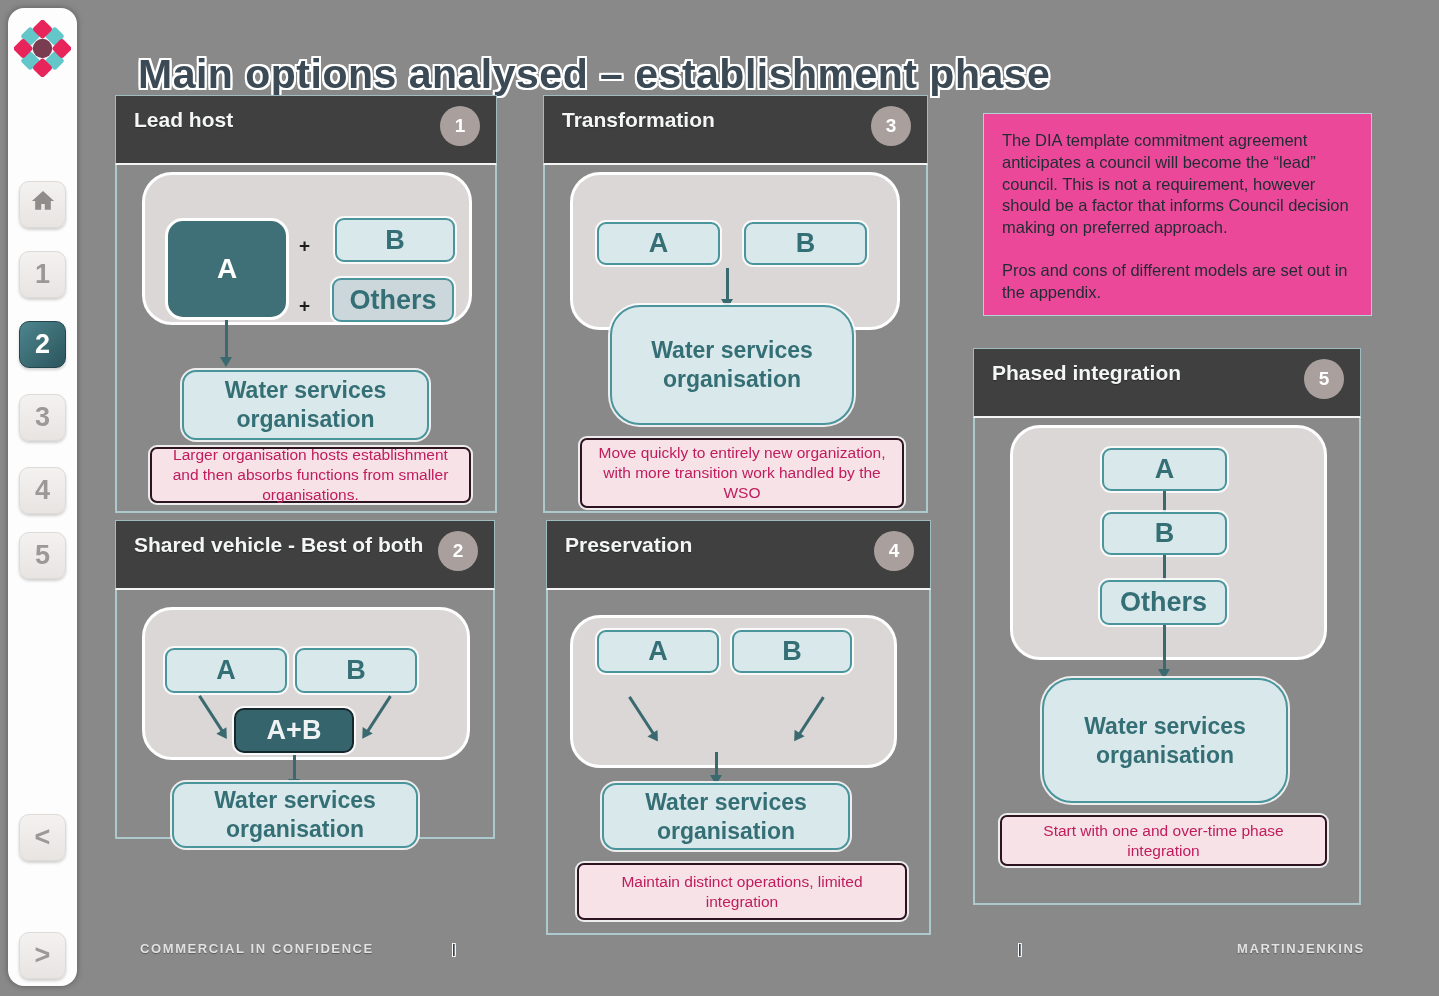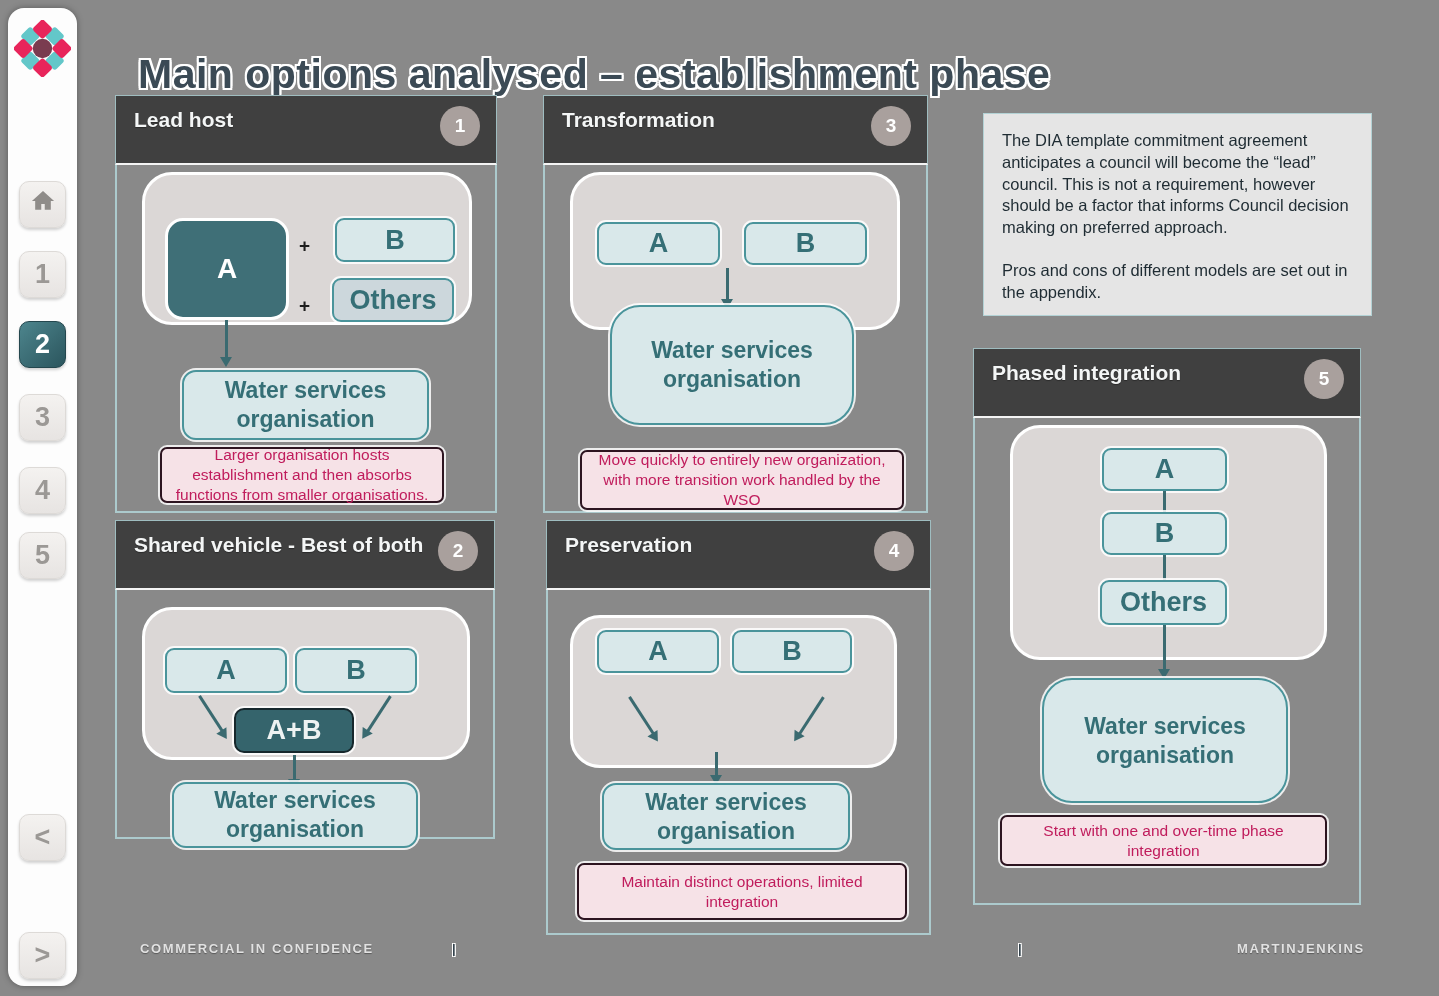--- a/index.html
+++ b/index.html
@@ -47,21 +47,21 @@
     line-height:1.28;box-shadow:0 0 0 2px rgba(255,255,255,.85);padding:4px 10px;}
   .plus{position:absolute;color:#1d1d1d;font-size:19px;font-weight:bold;}
 
   .ln{position:absolute;width:2.5px;background:#3a6a70;}
   .ln.head::after{content:"";position:absolute;left:-5.5px;bottom:-9px;
     border:6.5px solid transparent;border-top:10px solid #3a6a70;border-bottom:none;}
   .ln.diagR{transform-origin:top center;transform:rotate(-33deg);}
   .ln.diagL{transform-origin:top center;transform:rotate(33deg);}
 
   
-  .info-box{position:absolute;left:983px;top:113px;width:389px;height:203px;background:#e5e5e5;
+  .info-box{position:absolute;left:983px;top:113px;width:389px;height:203px;background:#ec4899;
     border:1px solid #b3d2d5;box-sizing:border-box;color:#1f2c33;font-size:16.5px;line-height:1.32;padding:16px 18px;}
   .info-box p{margin:0 0 21px 0;}
 
   
   .footer-item{position:absolute;top:941px;font-size:13px;font-weight:bold;letter-spacing:1.6px;white-space:nowrap;}
   .f-light{color:#e2e2e2;text-shadow:0 1px 1px rgba(0,0,0,.35);text-align:right;}
   .f-dark{color:#33424c;text-shadow:-1px -1px 0 #fff,1px -1px 0 #fff,-1px 1px 0 #fff,1px 1px 0 #fff;}
 </style>
 </head>
 <body>
@@ -112,36 +112,36 @@
     </div>
     <div class="p-body">
       <div class="gcontainer" style="left:25px;top:7px;width:330px;height:153px"></div>
       <div class="node darkbig" style="left:48px;top:53px;width:124px;height:102px">A</div>
       <span class="plus" style="left:182px;top:70px">+</span>
       <span class="plus" style="left:182px;top:130px">+</span>
       <div class="node" style="left:218px;top:53px;width:120px;height:44px">B</div>
       <div class="node gray" style="left:215px;top:113px;width:122px;height:44px">Others</div>
       <i class="ln head" style="left:108px;top:155px;height:38px"></i>
       <div class="wso" style="left:65px;top:205px;width:247px;height:70px">Water services organisation</div>
-      <div class="pink" style="left:43px;top:282px;width:284px;height:56px">Larger organisation hosts establishment and then absorbs functions from smaller organisations.</div>
+      <div class="pink" style="left:33px;top:282px;width:321px;height:56px">Larger organisation hosts establishment and then absorbs functions from smaller organisations.</div>
     </div>
   </section>
 
   <section class="panel" style="left:543px;top:95px;width:385px;height:418px">
     <div class="p-head">
       <span class="p-title">Transformation</span>
       <span class="badge">3</span>
     </div>
     <div class="p-body">
       <div class="gcontainer" style="left:25px;top:7px;width:330px;height:158px"></div>
       <div class="node" style="left:52px;top:57px;width:123px;height:43px">A</div>
       <div class="node" style="left:199px;top:57px;width:123px;height:43px">B</div>
       <i class="ln head" style="left:181px;top:103px;height:32px"></i>
       <div class="wso bigr" style="left:65px;top:140px;width:244px;height:120px">Water services organisation</div>
-      <div class="pink" style="left:35px;top:285px;width:324px;height:60px">Move quickly to entirely new organization, with more transition work handled by the WSO</div>
+      <div class="pink" style="left:35px;top:273px;width:324px;height:70px">Move quickly to entirely new organization, with more transition work handled by the WSO</div>
     </div>
   </section>
 
   <aside class="info-box">
     <p>The DIA template commitment agreement anticipates a council will become the “lead” council. This is not a requirement, however should be a factor that informs Council decision making on preferred approach.</p>
     <p>Pros and cons of different models are set out in the appendix.</p>
   </aside>
 
   <section class="panel" style="left:115px;top:520px;width:380px;height:319px">
     <div class="p-head">

